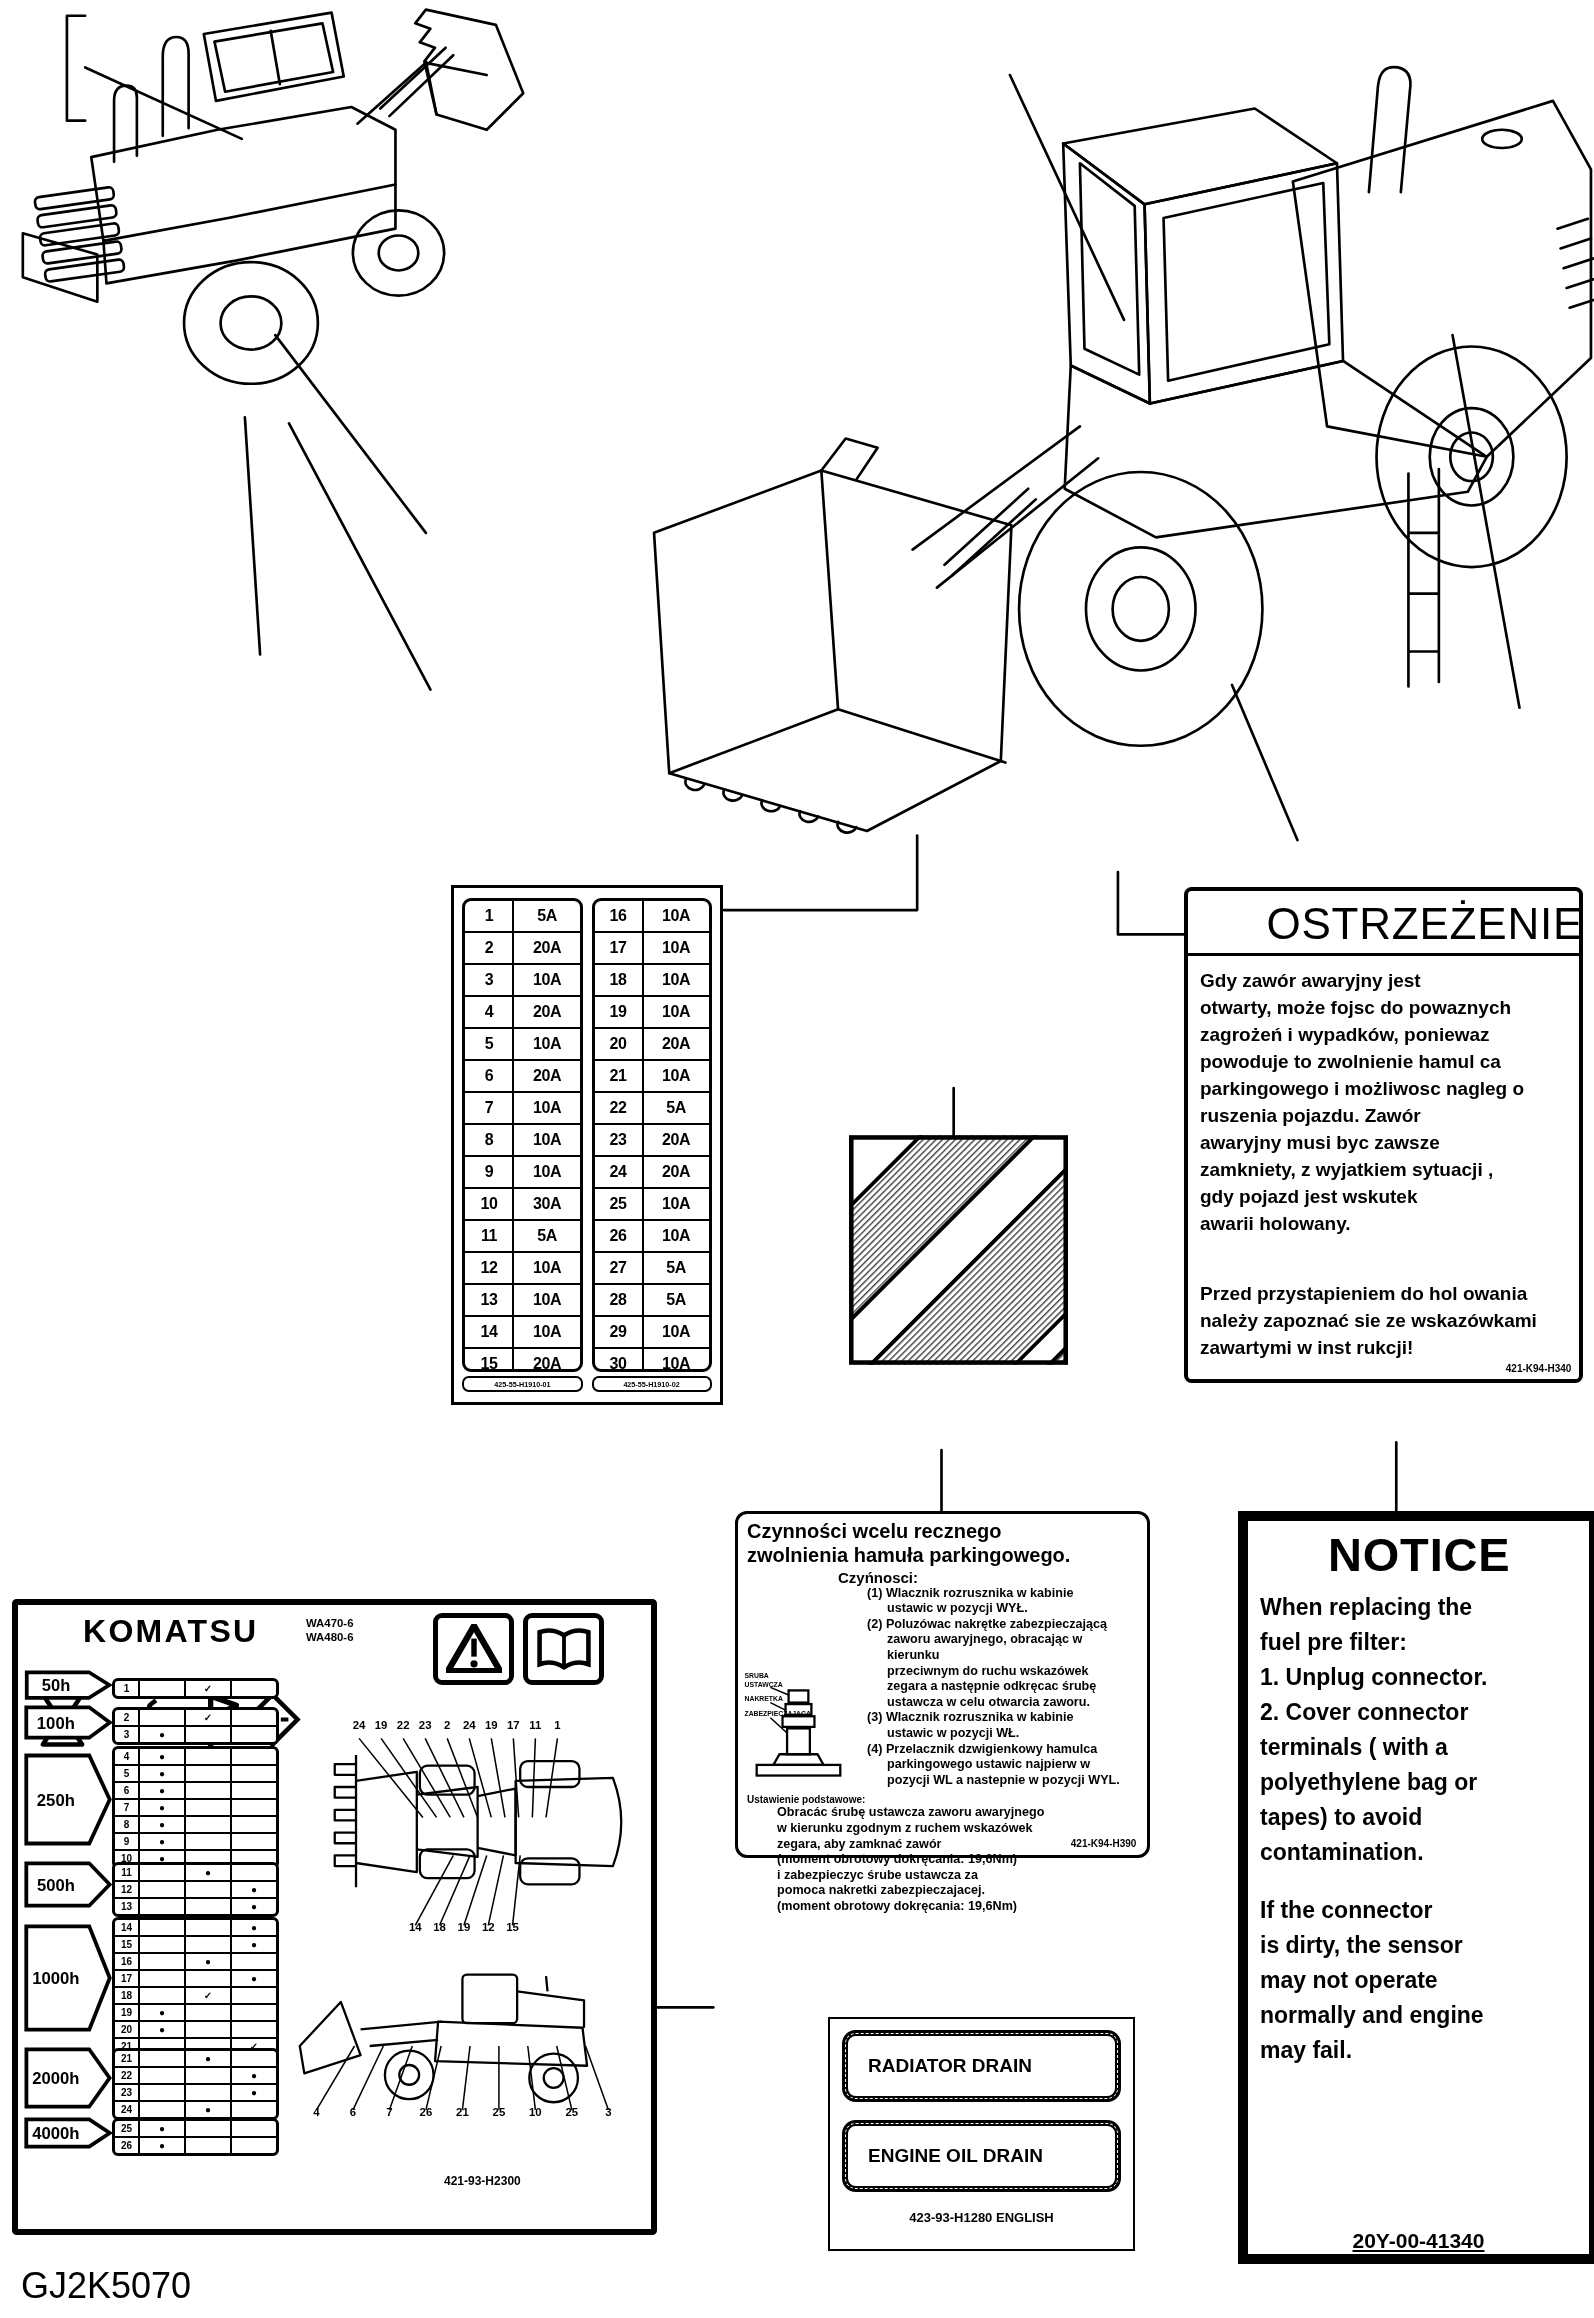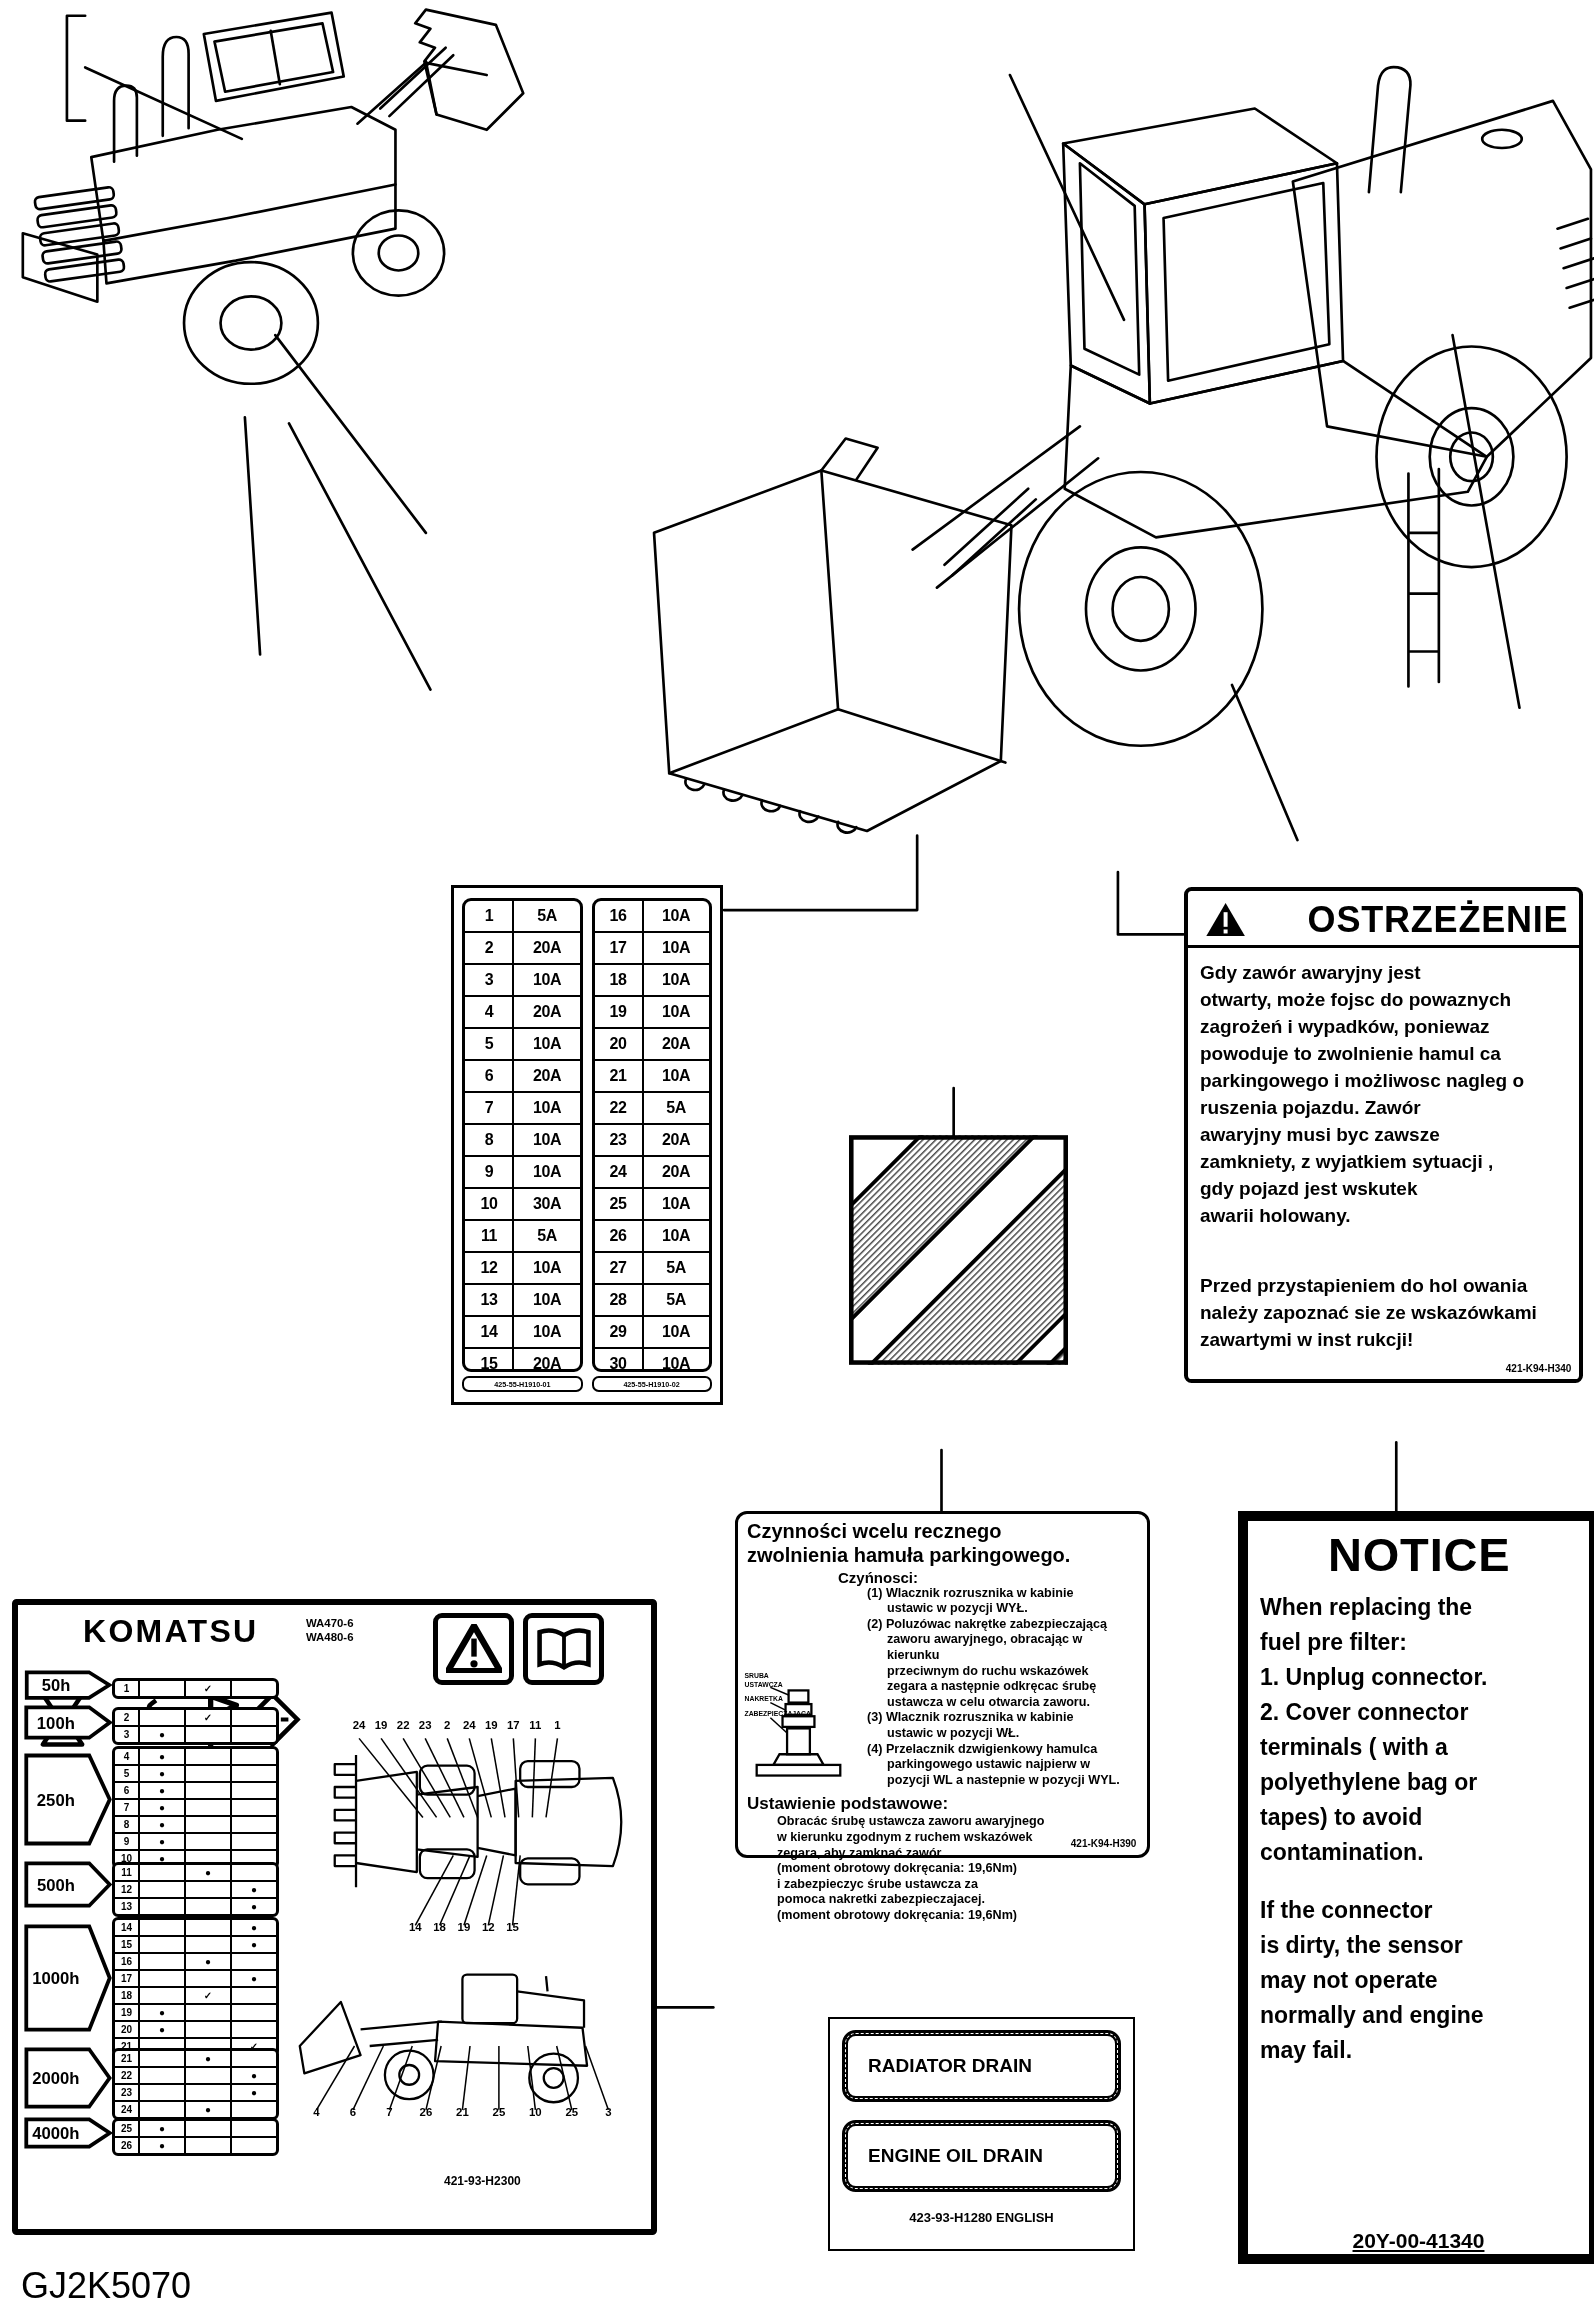--- a/index.html
+++ b/index.html
@@ -24,21 +24,21 @@
     font-size:7.2px;font-weight:bold;padding:1.5px 0;white-space:nowrap;overflow:hidden;}
 
   
   .hazard{position:absolute;left:849px;top:1135px;z-index:2;}
 
   
   .warn-label{position:absolute;left:1184px;top:887px;width:399px;height:496px;
     border:4.6px solid #000;border-radius:7.6px;background:#fff;box-sizing:border-box;z-index:2;}
   .warn-head{display:flex;align-items:center;gap:13.7px;padding:7.6px 10.6px 4.6px 16.7px;
     border-bottom:3.8px solid #000;}
-  .warn-title{font-size:36px;font-weight:bold;letter-spacing:0.8px;margin-left:48px;}
+  .warn-title{font-size:44px;font-weight:normal;letter-spacing:0.8px;margin-left:48px;}
   .warn-body{padding:10.6px 7.6px 0 12px;font-size:19px;font-weight:bold;line-height:27px;}
   .warn-foot{padding:43px 7.6px 0 12px;font-size:19px;font-weight:bold;line-height:27px;}
   .warn-part{position:absolute;right:7.6px;bottom:4.6px;font-size:10px;font-weight:bold;}
 
   
   .maint-label{position:absolute;left:12px;top:1599px;width:645px;height:636px;
     border:6.8px solid #000;border-radius:4.6px;background:#fff;box-sizing:border-box;z-index:2;}
   .maint-brand{position:absolute;left:65px;top:7.6px;font-size:32px;font-weight:bold;letter-spacing:2.3px;}
   .maint-models{position:absolute;left:288px;top:10.6px;font-size:11.4px;font-weight:bold;line-height:14.5px;}
   .maint-iconbox{position:absolute;width:81px;height:72px;border:5.3px solid #000;border-radius:9px;
@@ -55,21 +55,21 @@
   .mcell.mark:last-child{border-right:none;}
 
   
   .brake-label{position:absolute;left:735px;top:1511px;width:415px;height:347px;
     border:3.8px solid #000;border-radius:12px;background:#fff;box-sizing:border-box;
     padding:6px 9px;z-index:2;}
   .brake-title{font-size:20px;font-weight:bold;line-height:23.6px;}
   .brake-sub{font-size:15px;font-weight:bold;margin:1.5px 0 0 91px;}
   .brake-steps{margin-left:120px;font-size:12.6px;font-weight:bold;line-height:15.6px;}
   .brake-steps .cont{margin-left:20px;}
-  .brake-basic-title{font-size:17px;font-weight:bold;margin-top:6px;}
+  .brake-basic-title{font-size:10px;font-weight:bold;margin-top:6px;}
   .brake-basic{margin-left:30px;font-size:12.6px;font-weight:bold;line-height:15.6px;}
   .brake-part{position:absolute;right:10.6px;bottom:6px;font-size:10px;font-weight:bold;}
   .brake-diagram{position:absolute;left:4.6px;top:129px;}
 
   
   .notice-label{position:absolute;left:1238px;top:1511px;width:361px;height:753px;
     border:10.6px solid #000;background:#fff;box-sizing:border-box;padding:6px 10.6px 0 12px;z-index:2;}
   .notice-title{font-size:47px;font-weight:bold;text-align:center;letter-spacing:0.8px;}
   .notice-body{font-size:23px;font-weight:bold;line-height:35px;margin-top:7.6px;}
   .notice-body2{font-size:23px;font-weight:bold;line-height:35px;margin-top:23px;}

